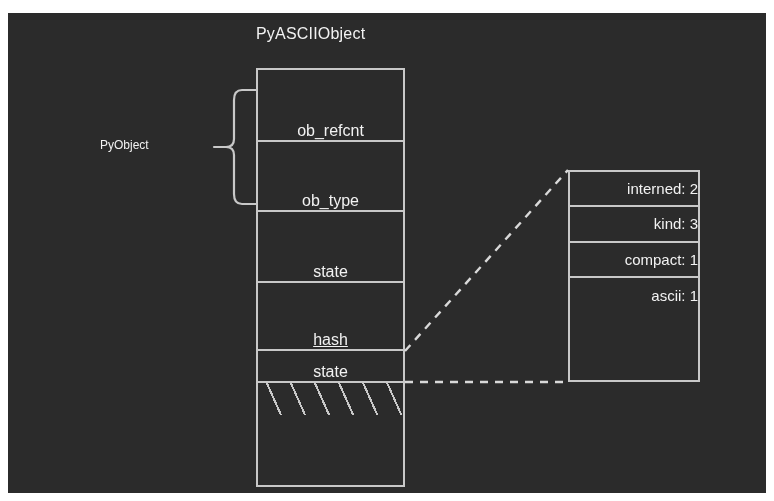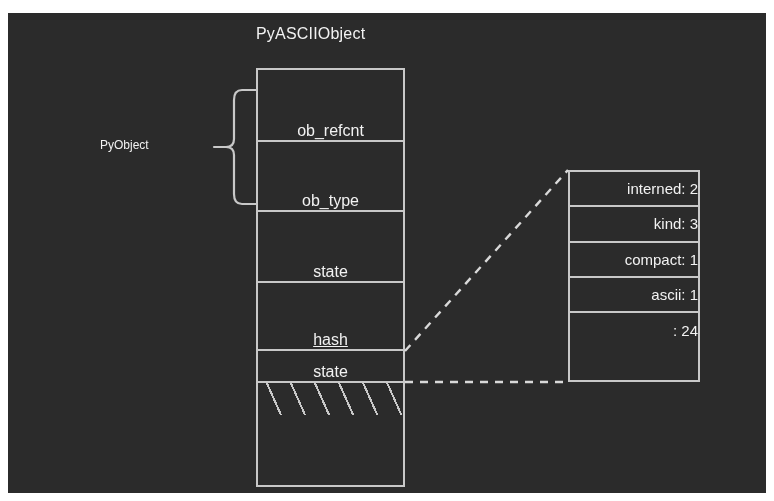--- a/index.html
+++ b/index.html
@@ -178,23 +178,20 @@
       </div>
       <div class="bit-row">
         <span>kind: 3</span>
       </div>
       <div class="bit-row">
         <span>compact: 1</span>
       </div>
       <div class="bit-row">
         <span>ascii: 1</span>
       </div>
-      <div class="bit-row">
-        <span>: 24</span>
-      </div>
     </div>
 
     <svg id="connectors" viewBox="0 0 758 480" xmlns="http://www.w3.org/2000/svg">
       <line x1="397" y1="338" x2="560" y2="157" stroke="#d9d9d9" stroke-width="2.4" stroke-dasharray="8 7"></line>
       <line x1="397" y1="369" x2="560" y2="369" stroke="#d9d9d9" stroke-width="2.4" stroke-dasharray="8 7"></line>
     </svg>
 
   </div>
 </div>
 

